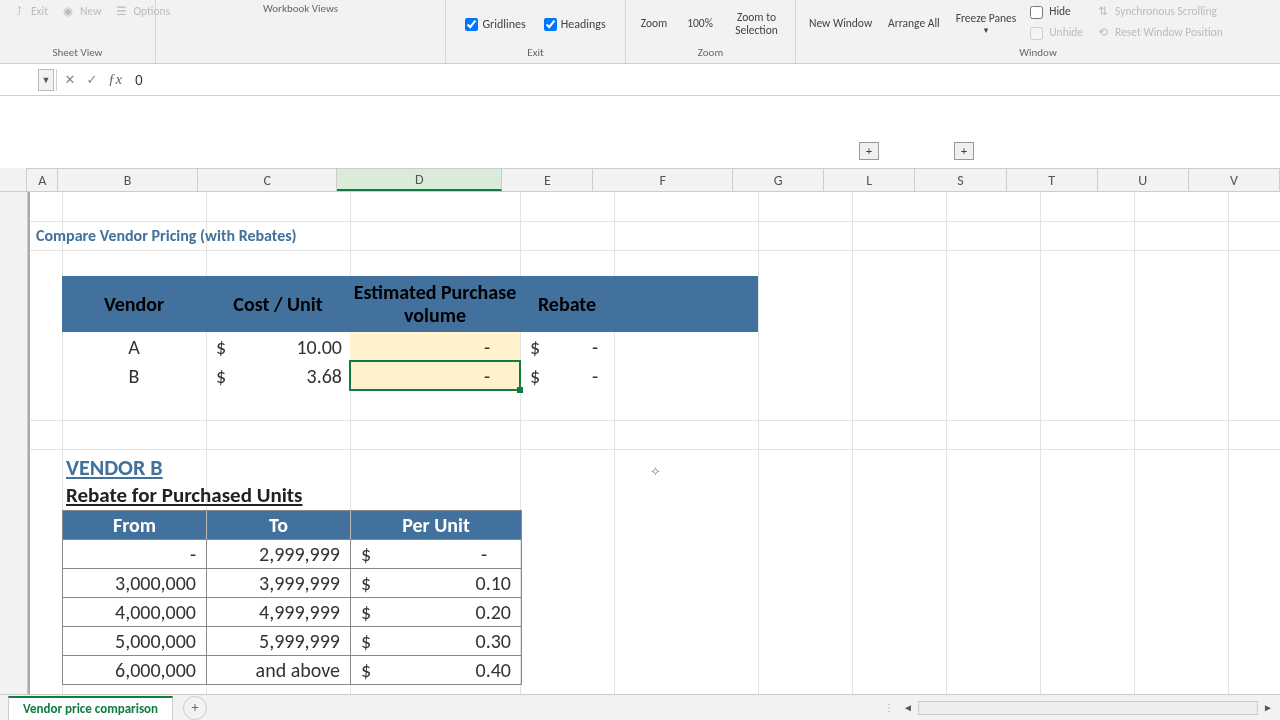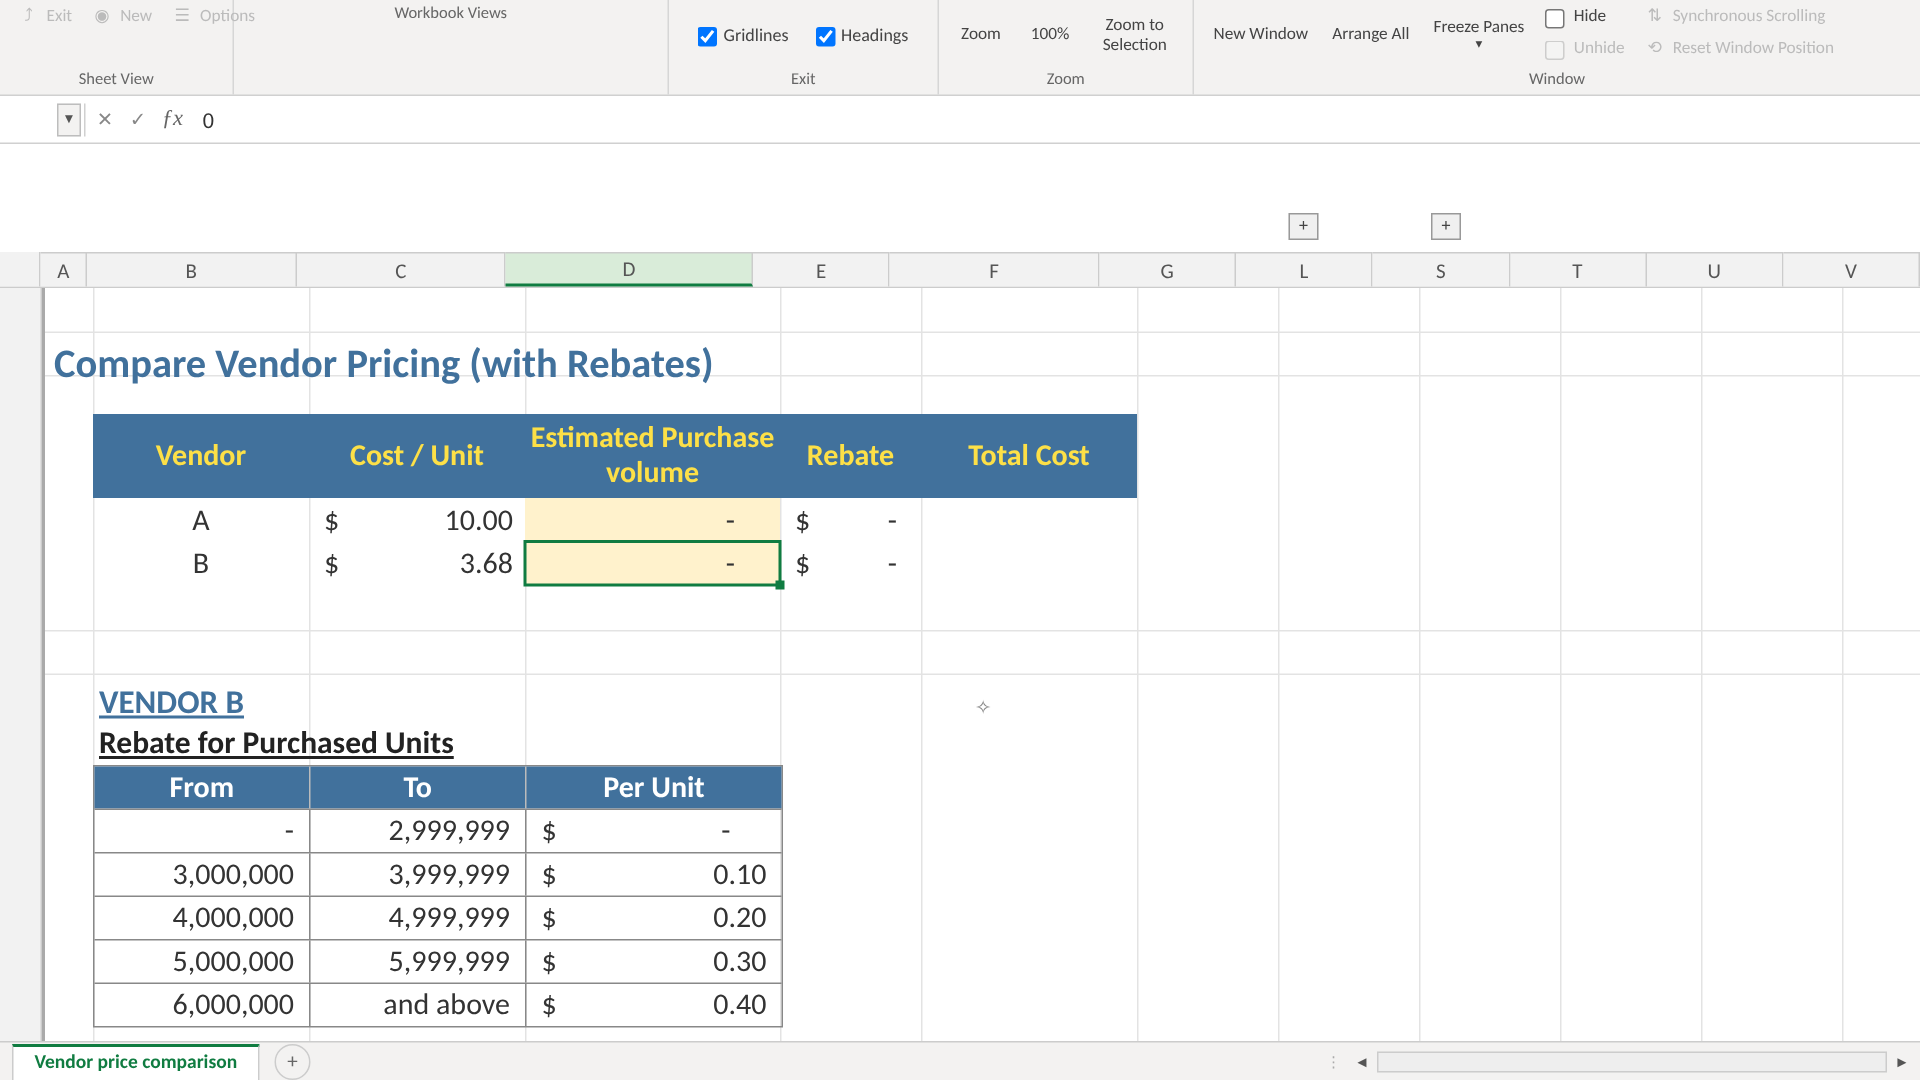--- a/index.html
+++ b/index.html
@@ -124,24 +124,24 @@
     position:absolute; left:28px; top:0; right:0; bottom:0;
     border-left: 2px solid #aaa;
   }
   .gridlines { position:absolute; inset:0; }
   .vline { position:absolute; top:0; bottom:0; width:1px; background:#e3e3e3; }
   .hline { position:absolute; left:0; right:0; height:1px; background:#e3e3e3; }
 
   
   .title-text {
     position:absolute; left:6px; top:34px;
-    font-size: 27px; font-weight:700; color:#41719c;
+    font-size: 16px; font-weight:700; color:#41719c;
   }
   .comp-table { position:absolute; left:0px; top:84px; }
-  .th-row { display:flex; height:56px; background:#41719c; color:#fde047; font-size:20px; font-weight:600; }
+  .th-row { display:flex; height:56px; background:#41719c; color:#000000; font-size:20px; font-weight:600; }
   .th { display:flex; align-items:center; justify-content:center; text-align:center; line-height:1.15; }
   .td-row { display:flex; height:29px; font-size:20px; }
   .td { display:flex; align-items:center; padding:0 8px; }
   .td.center { justify-content:center; }
   .td.right { justify-content:flex-end; }
   .td.money { position:relative; }
   .td.money .dollar { position:absolute; left:10px; }
   .td.highlight { background:#fff2cc; }
   .td.selected { outline: 2px solid #107c41; outline-offset:-1px; background:#fff2cc; position:relative; }
   .sel-handle { position:absolute; right:-3px; bottom:-3px; width:6px; height:6px; background:#107c41; }
@@ -334,21 +334,20 @@
       </div>
 
       <div class="title-text">Compare Vendor Pricing (with Rebates)</div>
 
       <div class="comp-table" style="left:32px">
         <div class="th-row">
           <div class="th" style="width:144px">Vendor</div>
           <div class="th" style="width:144px">Cost / Unit</div>
           <div class="th" style="width:170px">Estimated Purchase volume</div>
           <div class="th" style="width:94px">Rebate</div>
-          <div class="th" style="width:144px">Total Cost</div>
         </div>
         <div class="td-row">
           <div class="td center" style="width:144px">A</div>
           <div class="td money right" style="width:144px">
               <span class="dollar">$</span>
               <span>10.00</span>
             </div>
           <div class="td highlight right" style="width:170px; padding-right:30px">
               <span>-</span>
             </div>

